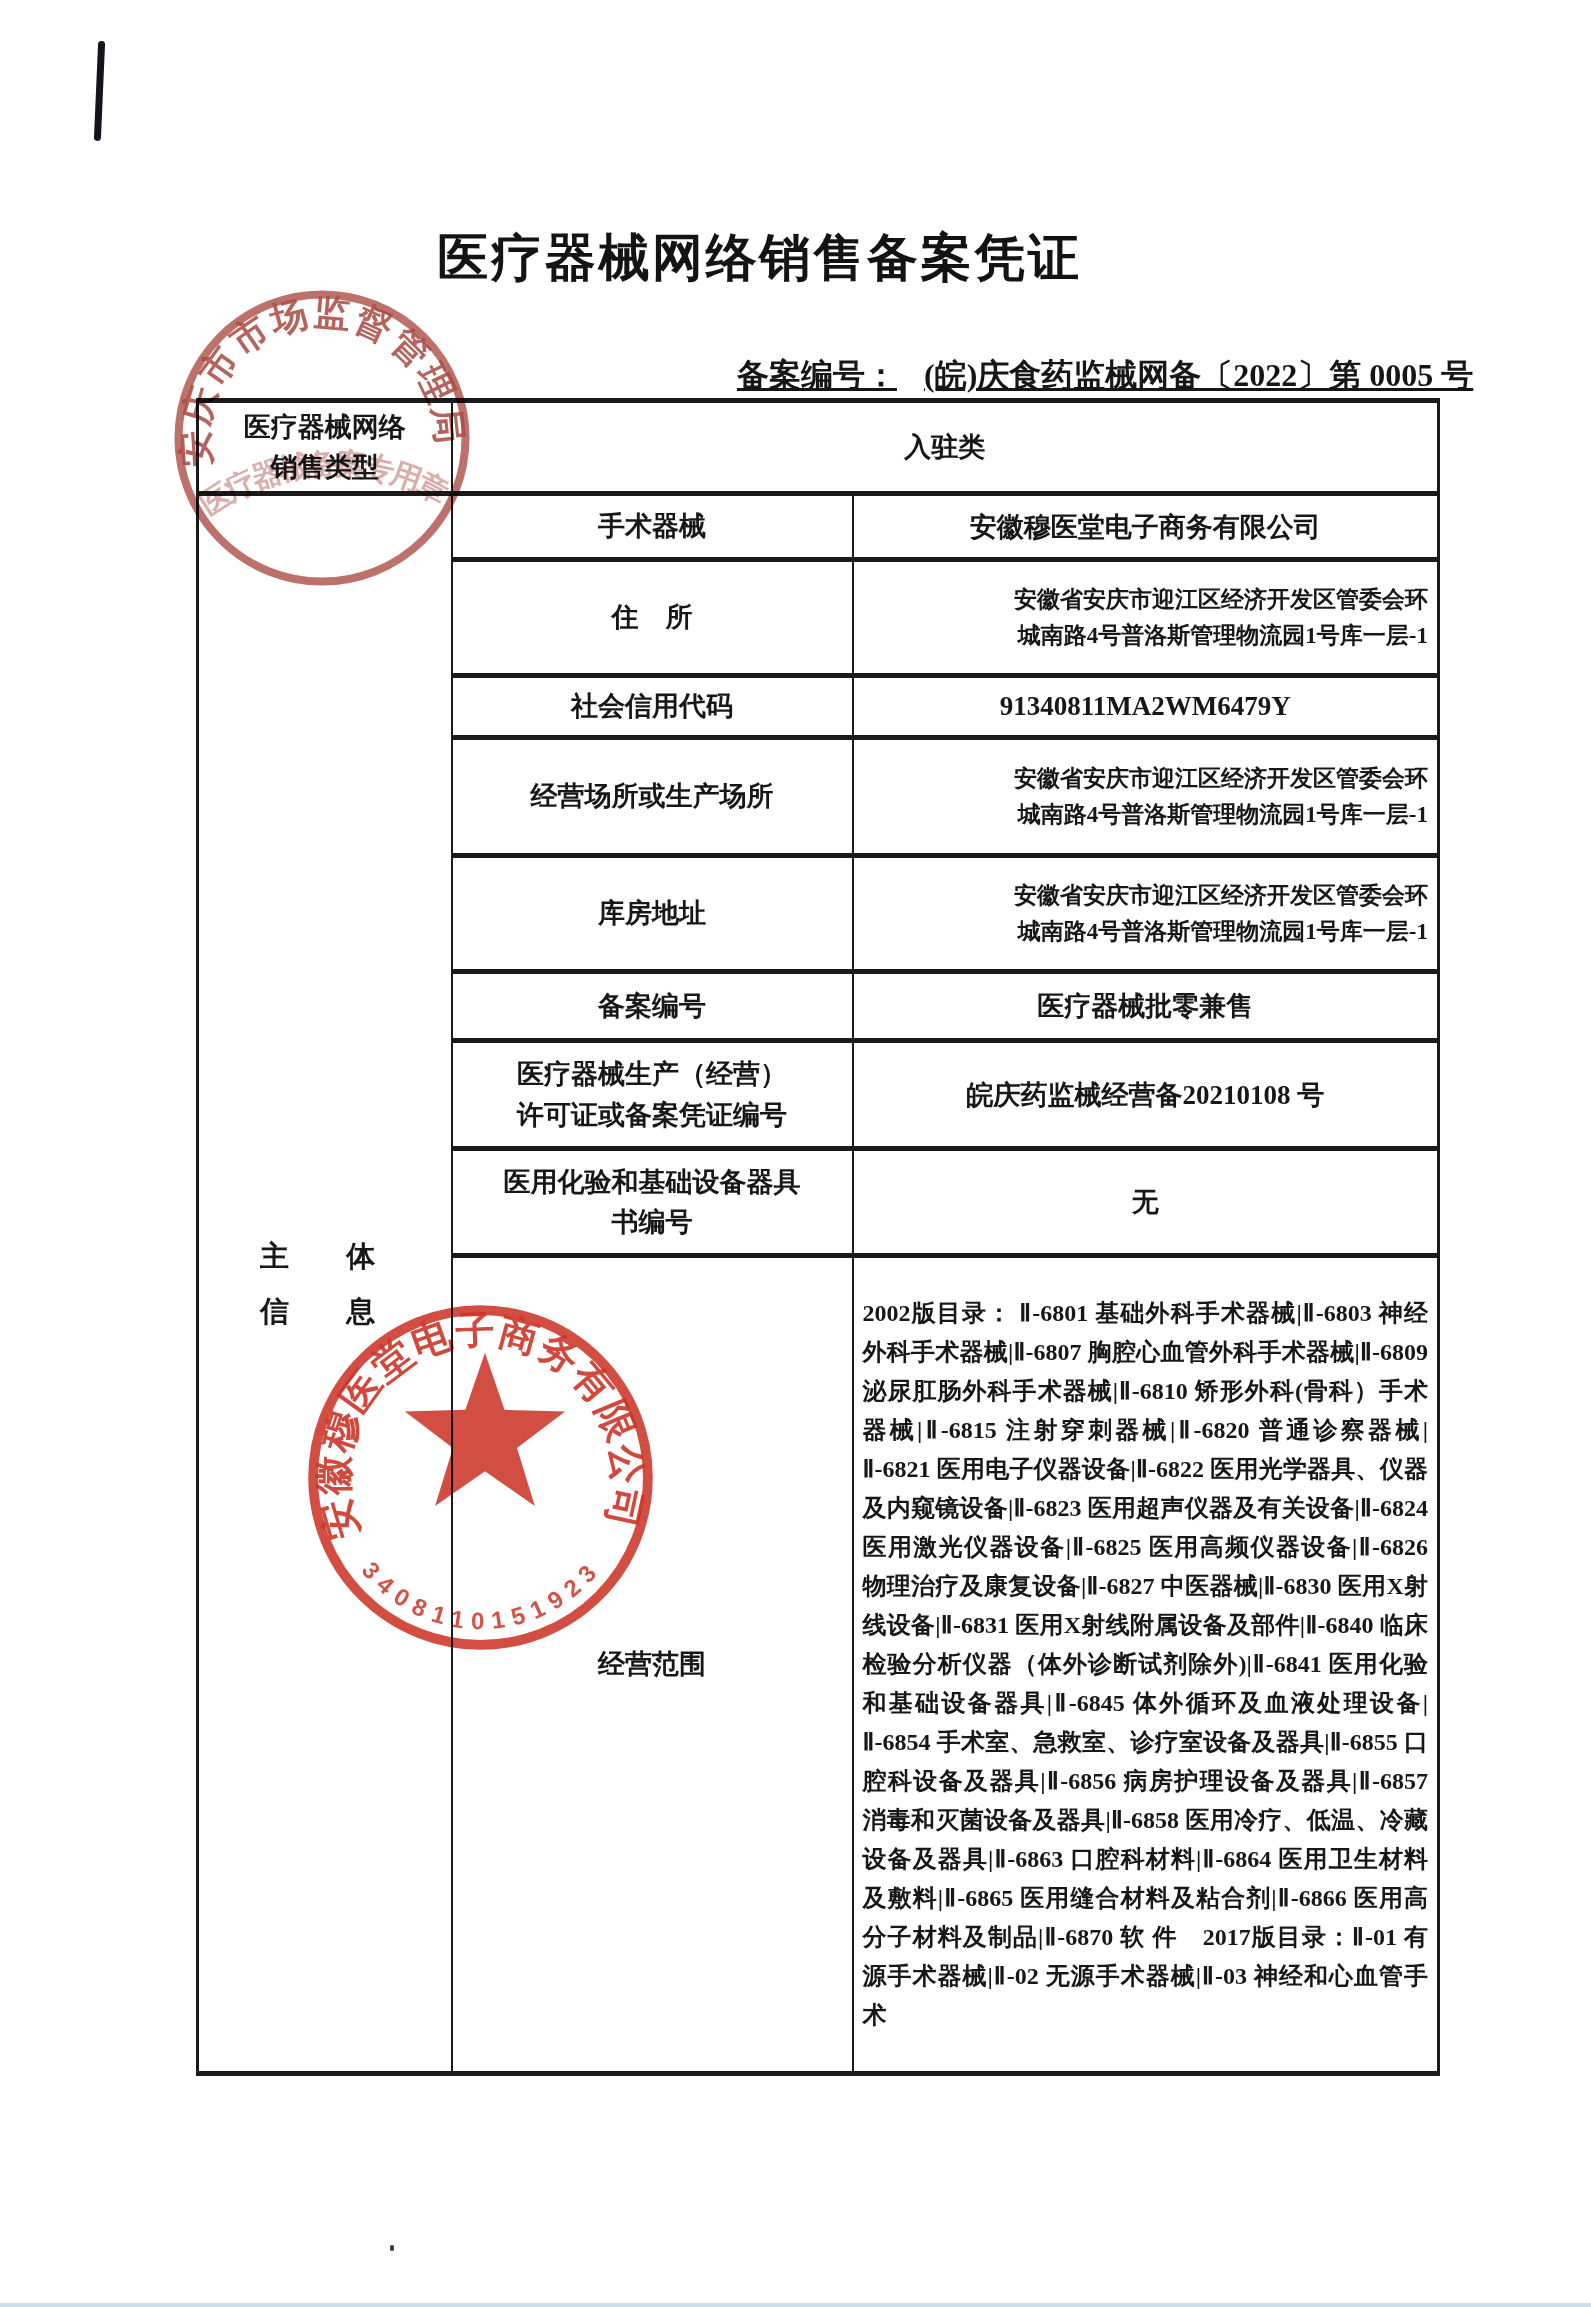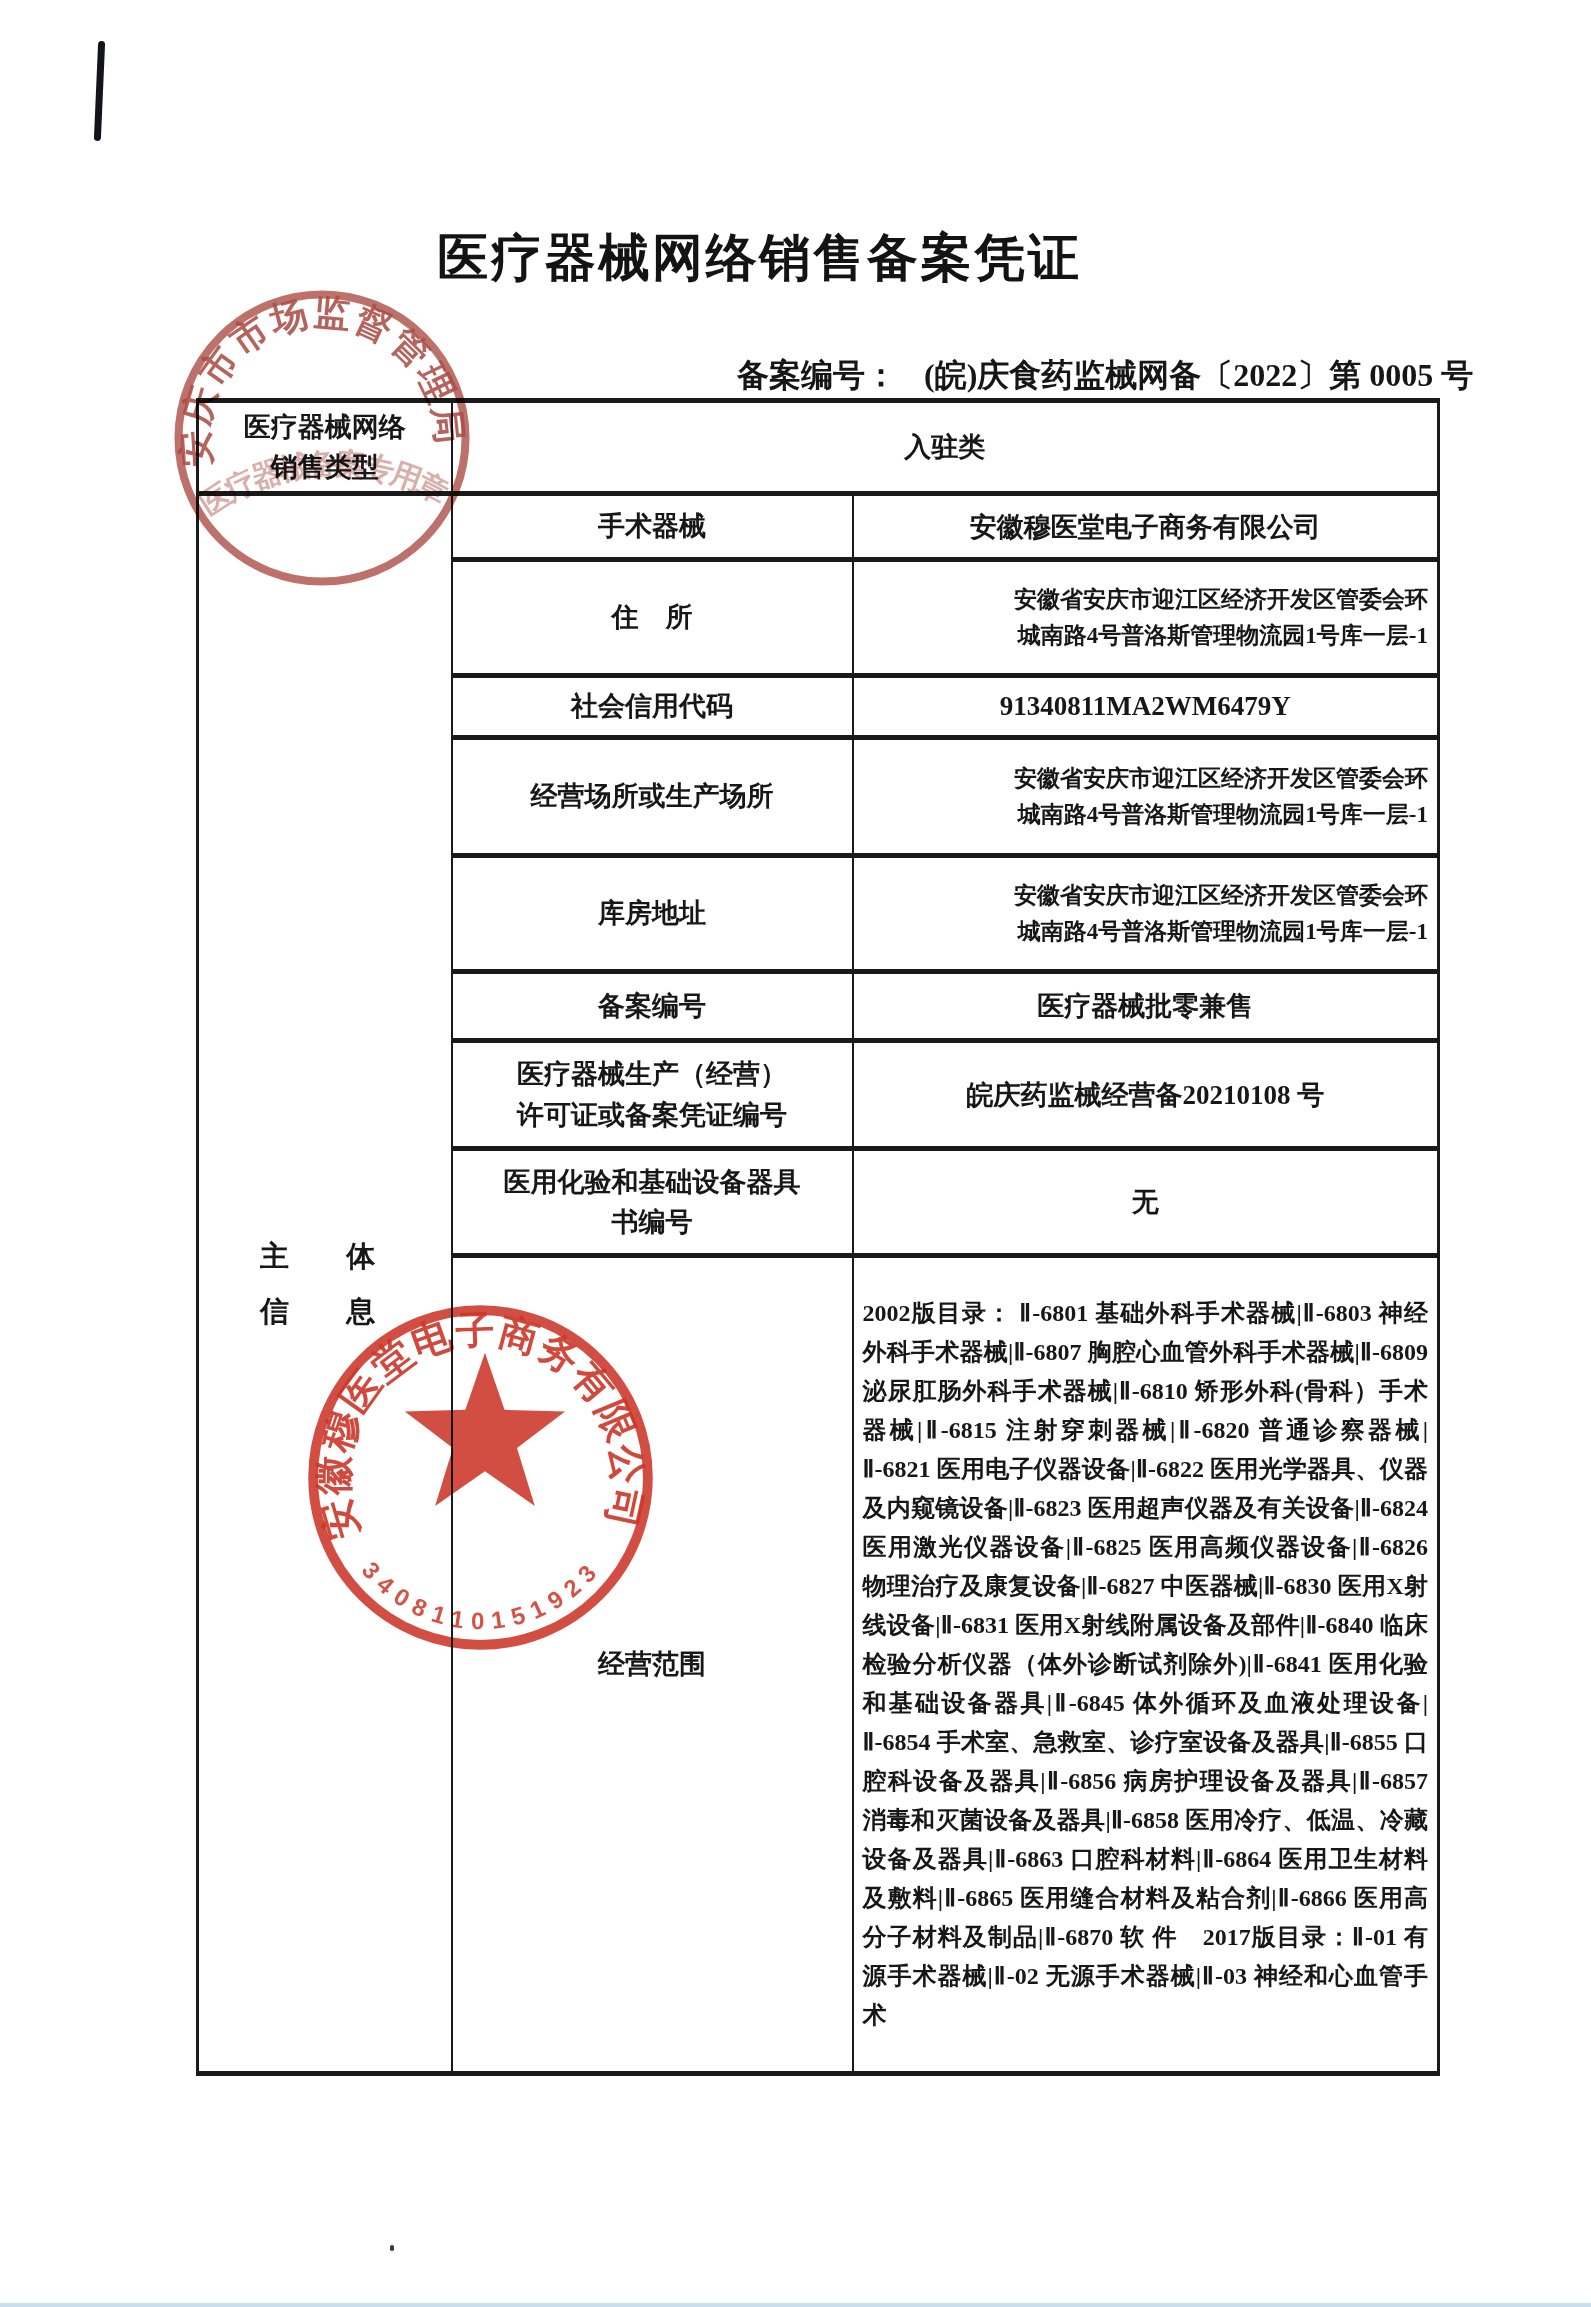--- a/index.html
+++ b/index.html
@@ -21,21 +21,21 @@
 
   .doc-title{
     position:absolute;top:224px;left:0;width:100%;
     text-align:center;transform:translateX(-36px);
     font-size:51px;font-weight:bold;letter-spacing:2.7px;
     font-family:"Liberation Sans", sans-serif;
     color:#131313;
   }
   .filing-line{
     position:absolute;left:737px;top:354px;
-    font-size:32px;font-weight:bold;white-space:nowrap;color:#161616;
+    font-size:32px;font-weight:bold;white-space:nowrap;color:#161616;text-decoration:underline;
   }
   .filing-line .lbl{margin-right:27px;}
 
   table.cert{
     position:absolute;left:196px;top:398px;
     width:1240px;height:1659px;
     border-collapse:collapse;table-layout:fixed;
     border:3.6px solid #1a1a1a;
   }
   table.cert td{

